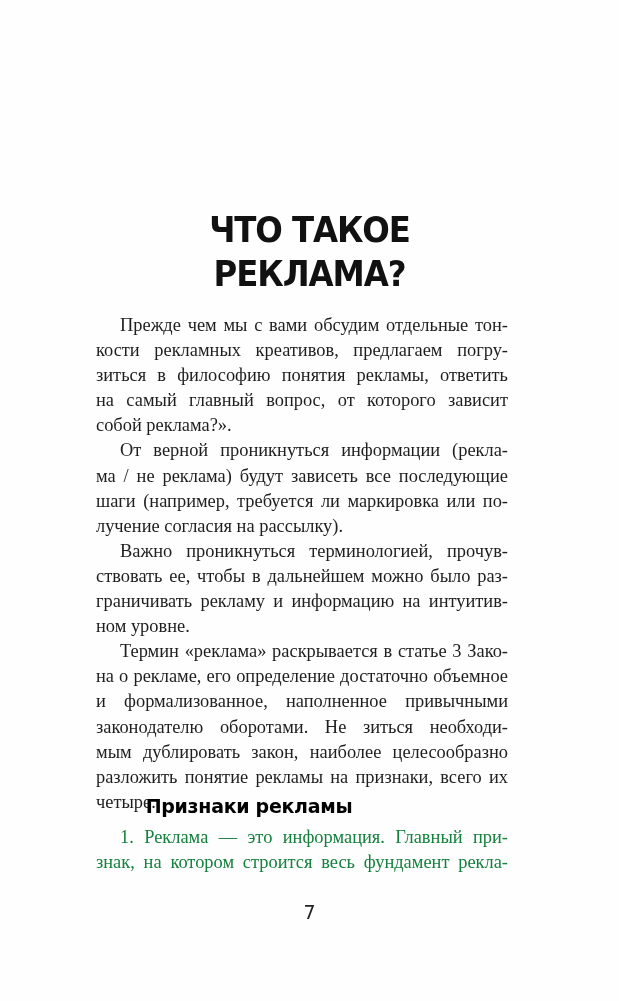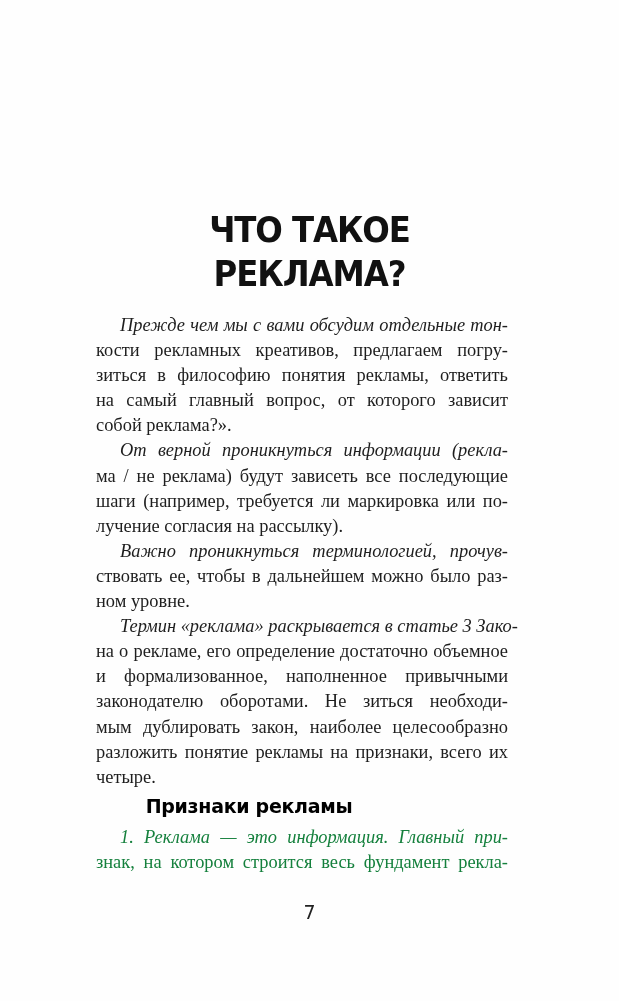--- a/index.html
+++ b/index.html
@@ -48,21 +48,21 @@
       color: #1e1e1e;
     }
     .para { margin: 0; }
     .tline {
       display: block;
       text-align: justify;
       text-align-last: justify;
       white-space: nowrap;
       height: 25.1px;
     }
-    .tline.first { text-indent: 24px; font-style: italic; }
+    .tline.first { text-indent: 24px; }
     .tline.last { text-align-last: left; }
     .subheading {
       position: absolute;
       left: 0;
       width: 498px;
       top: 792px;
       text-align: center;
       font-family: "DejaVu Sans", sans-serif;
       font-weight: bold;
       font-size: 19px;
@@ -112,20 +112,21 @@
     </p>
     <p class="para">
       <span class="tline first">От верной проникнуться информации (рекла-</span>
       <span class="tline">ма / не реклама) будут зависеть все последующие</span>
       <span class="tline">шаги (например, требуется ли маркировка или по-</span>
       <span class="tline last">лучение согласия на рассылку).</span>
     </p>
     <p class="para">
       <span class="tline first">Важно проникнуться терминологией, прочув-</span>
       <span class="tline">ствовать ее, чтобы в дальнейшем можно было раз-</span>
+      <span class="tline">граничивать рекламу и информацию на интуитив-</span>
       <span class="tline last">ном уровне.</span>
     </p>
     <p class="para">
       <span class="tline first">Термин «реклама» раскрывается в статье 3 Зако-</span>
       <span class="tline">на о рекламе, его определение достаточно объемное</span>
       <span class="tline">и формализованное, наполненное привычными</span>
       <span class="tline">законодателю оборотами. Не зиться необходи-</span>
       <span class="tline">мым дублировать закон, наиболее целесообразно</span>
       <span class="tline">разложить понятие рекламы на признаки, всего их</span>
       <span class="tline last">четыре.</span>

